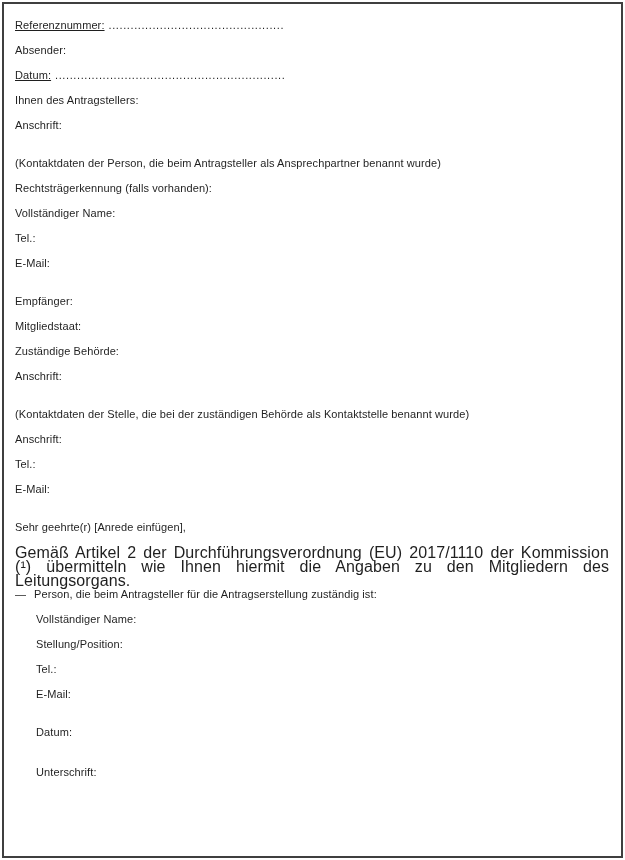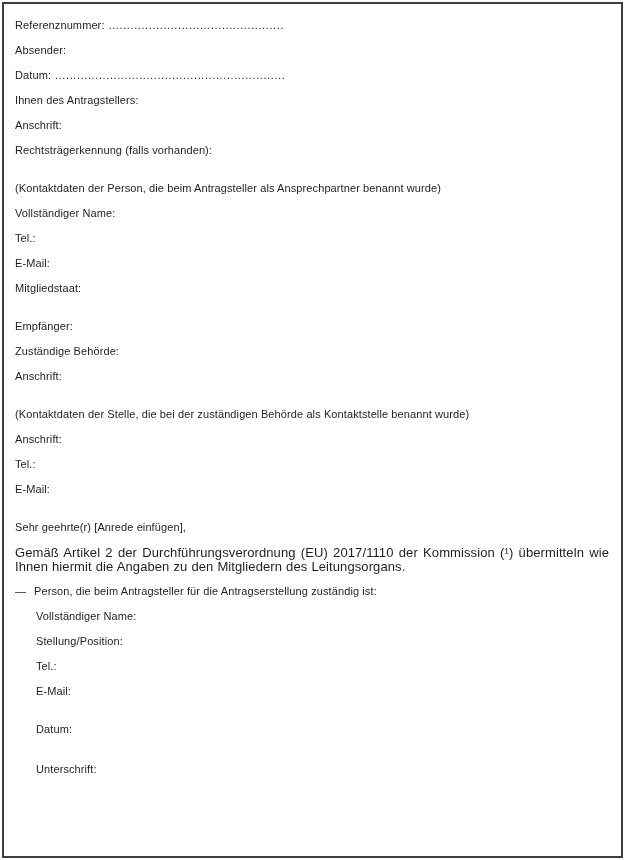--- a/index.html
+++ b/index.html
@@ -23,55 +23,54 @@
   .line {
     font-size: 11px;
     line-height: 13px;
     margin-bottom: 12px;
     letter-spacing: 0.1px;
     white-space: nowrap;
   }
   .gap    { margin-top: 25px; }
   .gap-lg { margin-top: 27px; }
   .para {
-    font-size: 13px;
+    font-size: 16px;
     line-height: 14px;
-    margin-bottom: 11px;
     text-align: justify;
     white-space: normal;
     letter-spacing: 0.1px;
     word-spacing: 0.3px;
   }
   .list-item { display: flex; white-space: normal; }
   .dash { width: 19px; flex: none; }
   .indent { padding-left: 21px; }
   .leader { letter-spacing: 0.6px; }
-  .lbl { padding-right: 4px; }
+  .lbl { padding-right: 4px; text-decoration: underline; }
 </style>
 </head>
 <body>
 
 <div class="page">
 
   <p class="line"><span class="lbl">Referenznummer:</span><span class="leader">................................................</span></p>
 
   <p class="line">Absender:</p>
 
   <p class="line"><span class="lbl">Datum:</span><span class="leader">...............................................................</span></p>
   <p class="line">Ihnen des Antragstellers:</p>
   <p class="line">Anschrift:</p>
+  <p class="line gap">(Kontaktdaten der Person, die beim Antragsteller als Ansprechpartner benannt wurde)</p>
+
   <p class="line">Rechtsträgerkennung (falls vorhanden):</p>
-
-  <p class="line gap">(Kontaktdaten der Person, die beim Antragsteller als Ansprechpartner benannt wurde)</p>
   <p class="line">Vollständiger Name:</p>
   <p class="line">Tel.:</p>
   <p class="line">E-Mail:</p>
 
+  <p class="line gap">Empfänger:</p>
   <p class="line">Mitgliedstaat:</p>
-  <p class="line gap">Empfänger:</p>
   <p class="line">Zuständige Behörde:</p>
   <p class="line">Anschrift:</p>
 
   <p class="line gap">(Kontaktdaten der Stelle, die bei der zuständigen Behörde als Kontaktstelle benannt wurde)</p>
   <p class="line">Anschrift:</p>
   <p class="line">Tel.:</p>
   <p class="line">E-Mail:</p>
 
   <p class="line gap">Sehr geehrte(r) [Anrede einfügen],</p>
 

